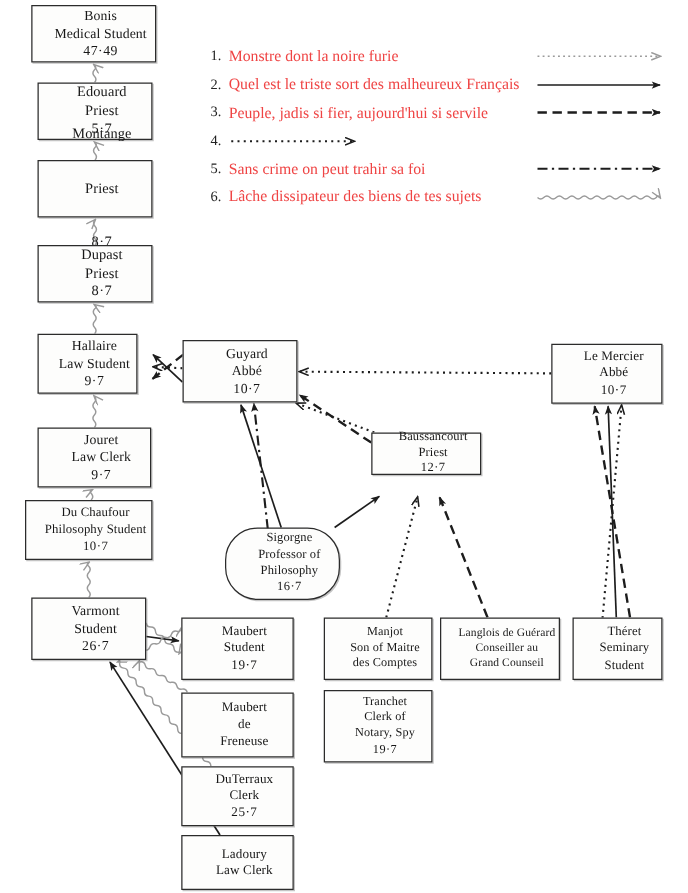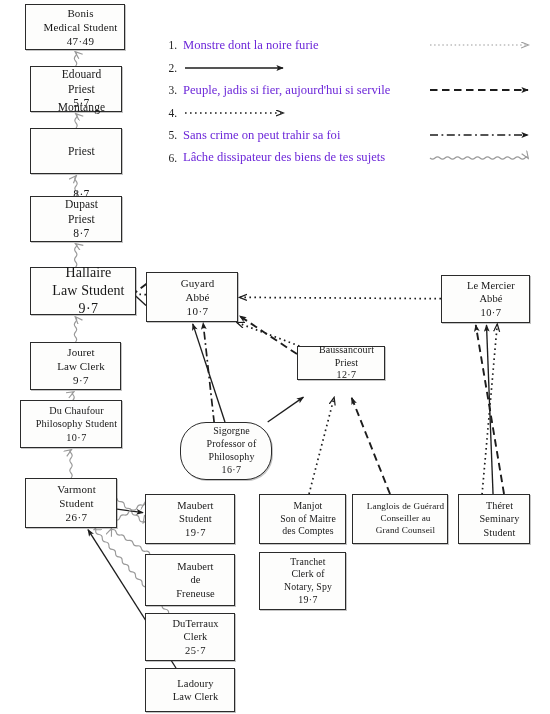--- a/index.html
+++ b/index.html
@@ -68,21 +68,21 @@
     width: 17px;
     flex: 0 0 17px;
     text-align: right;
     padding-right: 6px;
     font-size: 11.5px;
     color: #222;
   }
   .legend-text {
     flex: 1 1 auto;
     font-size: 12.6px;
-    color: #6d28d9;
+    color: #ef4444;
     white-space: nowrap;
   }
   .legend-sample {
     flex: 0 0 110px;
     width: 110px;
     height: 20px;
   }
 </style>
 </head>
 <body>
@@ -146,21 +146,21 @@
       <div class="node-box" style="left: 30px; top: 128px; width: 92px; height: 46px; font-size: 11.5px; gap: 29px;">
         <span class="node-line">Montange</span>
         <span class="node-line">Priest</span>
         <span class="node-date">8·7</span>
       </div>
       <div class="node-box" style="left: 30px; top: 196px; width: 92px; height: 46px; font-size: 11.5px;">
         <span class="node-line">Dupast</span>
         <span class="node-line">Priest</span>
         <span class="node-date">8·7</span>
       </div>
-      <div class="node-box" style="left: 30px; top: 267px; width: 106px; height: 48px; font-size: 14px;">
+      <div class="node-box" style="left: 30px; top: 267px; width: 80px; height: 48px; font-size: 11px;">
         <span class="node-line">Hallaire</span>
         <span class="node-line">Law Student</span>
         <span class="node-date">9·7</span>
       </div>
       <div class="node-box" style="left: 30px; top: 342px; width: 91px; height: 48px; font-size: 11px;">
         <span class="node-line">Jouret</span>
         <span class="node-line">Law Clerk</span>
         <span class="node-date">9·7</span>
       </div>
       <div class="node-box" style="left: 20px; top: 400px; width: 102px; height: 48px; font-size: 10.2px;">
@@ -239,20 +239,21 @@
   <div class="legend">
     <div class="legend-row">
       <span class="legend-num">1.</span>
       <span class="legend-text">Monstre dont la noire furie</span>
       <span class="legend-sample"><svg width="110" height="20" viewBox="0 0 110 20">
             <path d="M2,10 L100,10" fill="none" stroke="#9a9a9a" stroke-width="1.2" stroke-dasharray="1.5,2.6" marker-end="url(#ah-light)"></path>
           </svg></span>
     </div>
     <div class="legend-row">
       <span class="legend-num">2.</span>
+      <span class="legend-text">Quel est le triste sort des malheureux Français</span>
       <span class="legend-sample"><svg width="110" height="20" viewBox="0 0 110 20">
             <path d="M2,10 L100,10" fill="none" stroke="#1d1d1d" stroke-width="1.35" marker-end="url(#ah-dark-fill)"></path>
           </svg></span>
     </div>
     <div class="legend-row">
       <span class="legend-num">3.</span>
       <span class="legend-text">Peuple, jadis si fier, aujourd'hui si servile</span>
       <span class="legend-sample"><svg width="110" height="20" viewBox="0 0 110 20">
             <path d="M2,10 L100,10" fill="none" stroke="#1d1d1d" stroke-width="1.9" stroke-dasharray="7.5,4.5" marker-end="url(#ah-dark-fill)"></path>
           </svg></span>

